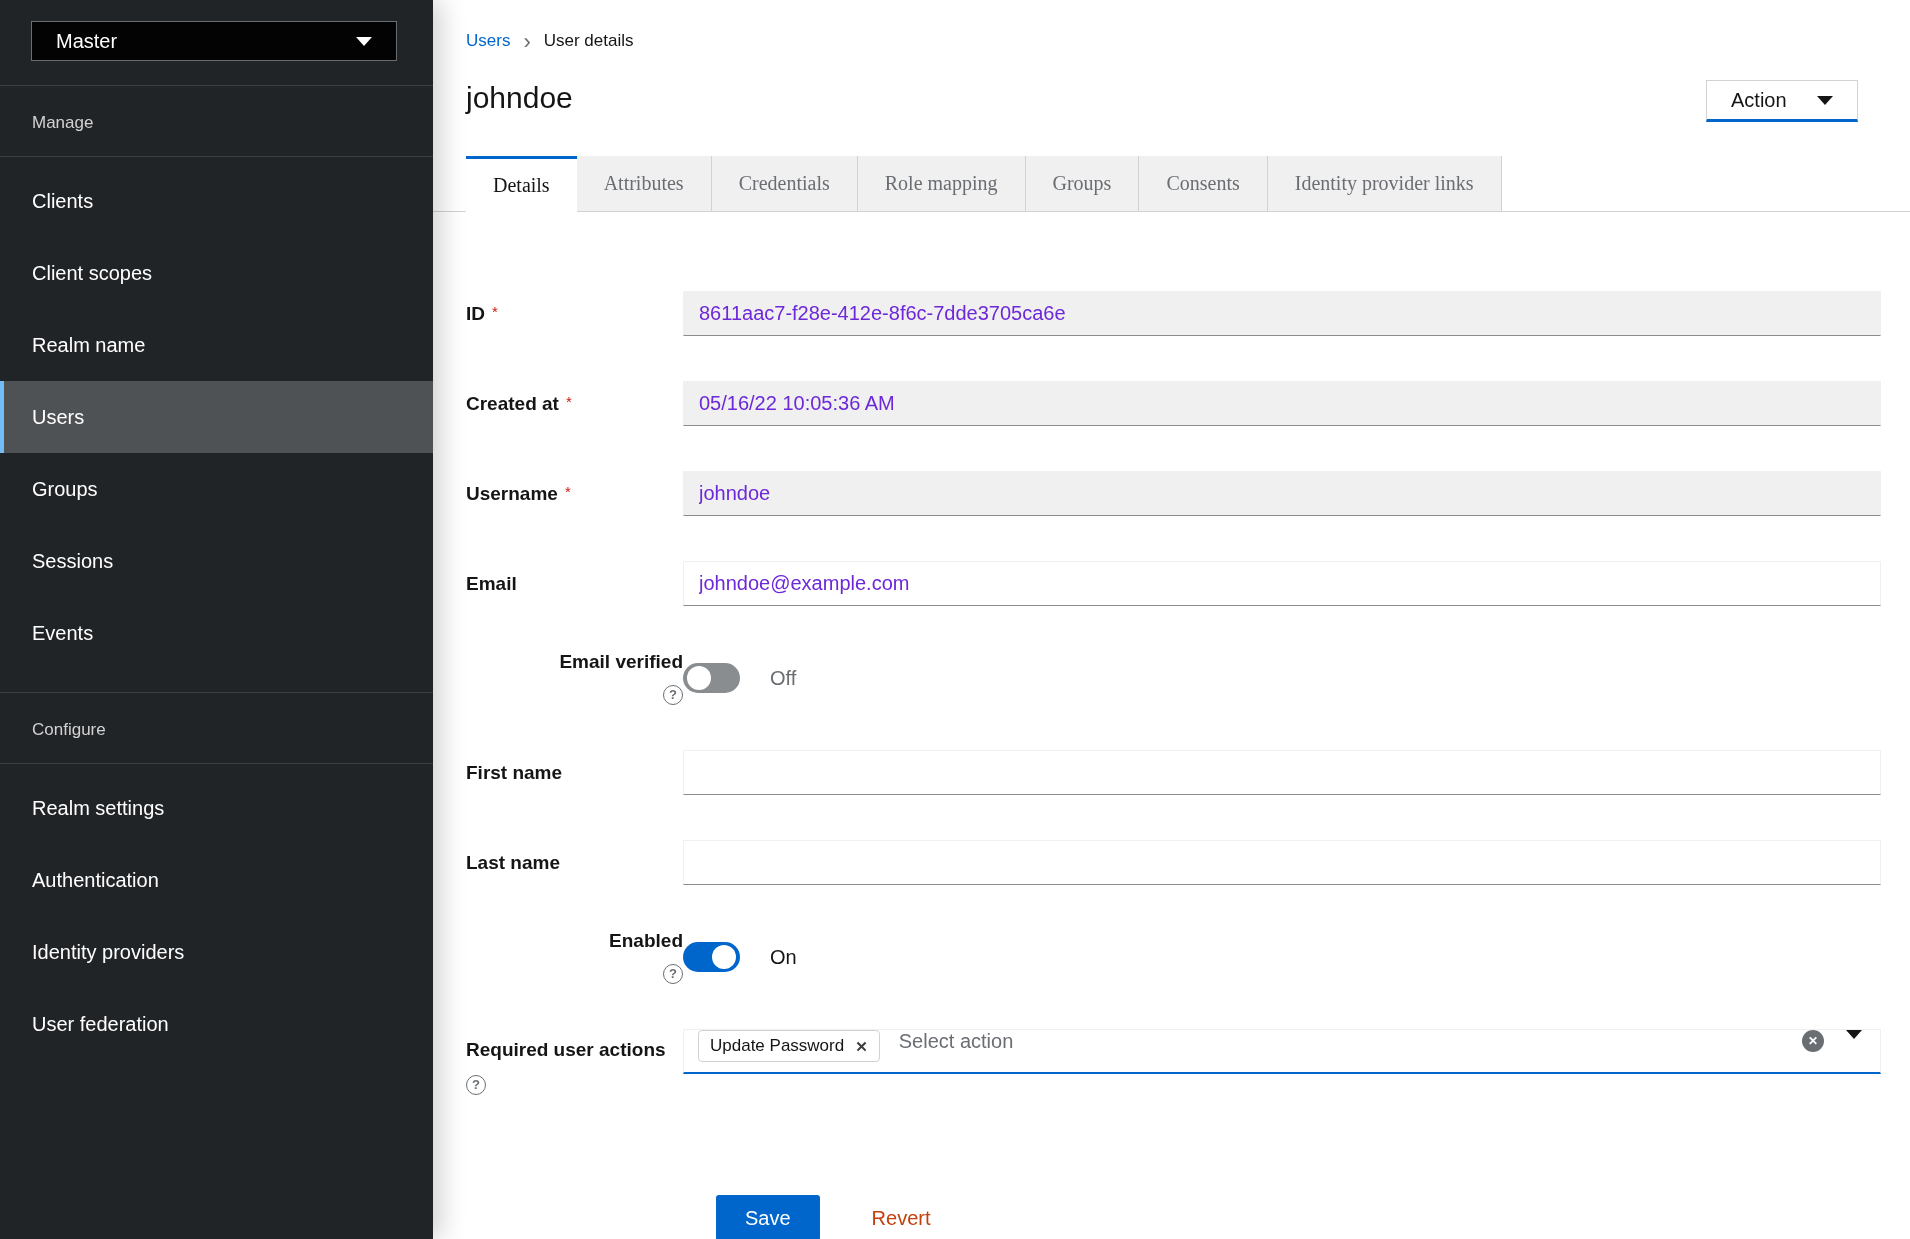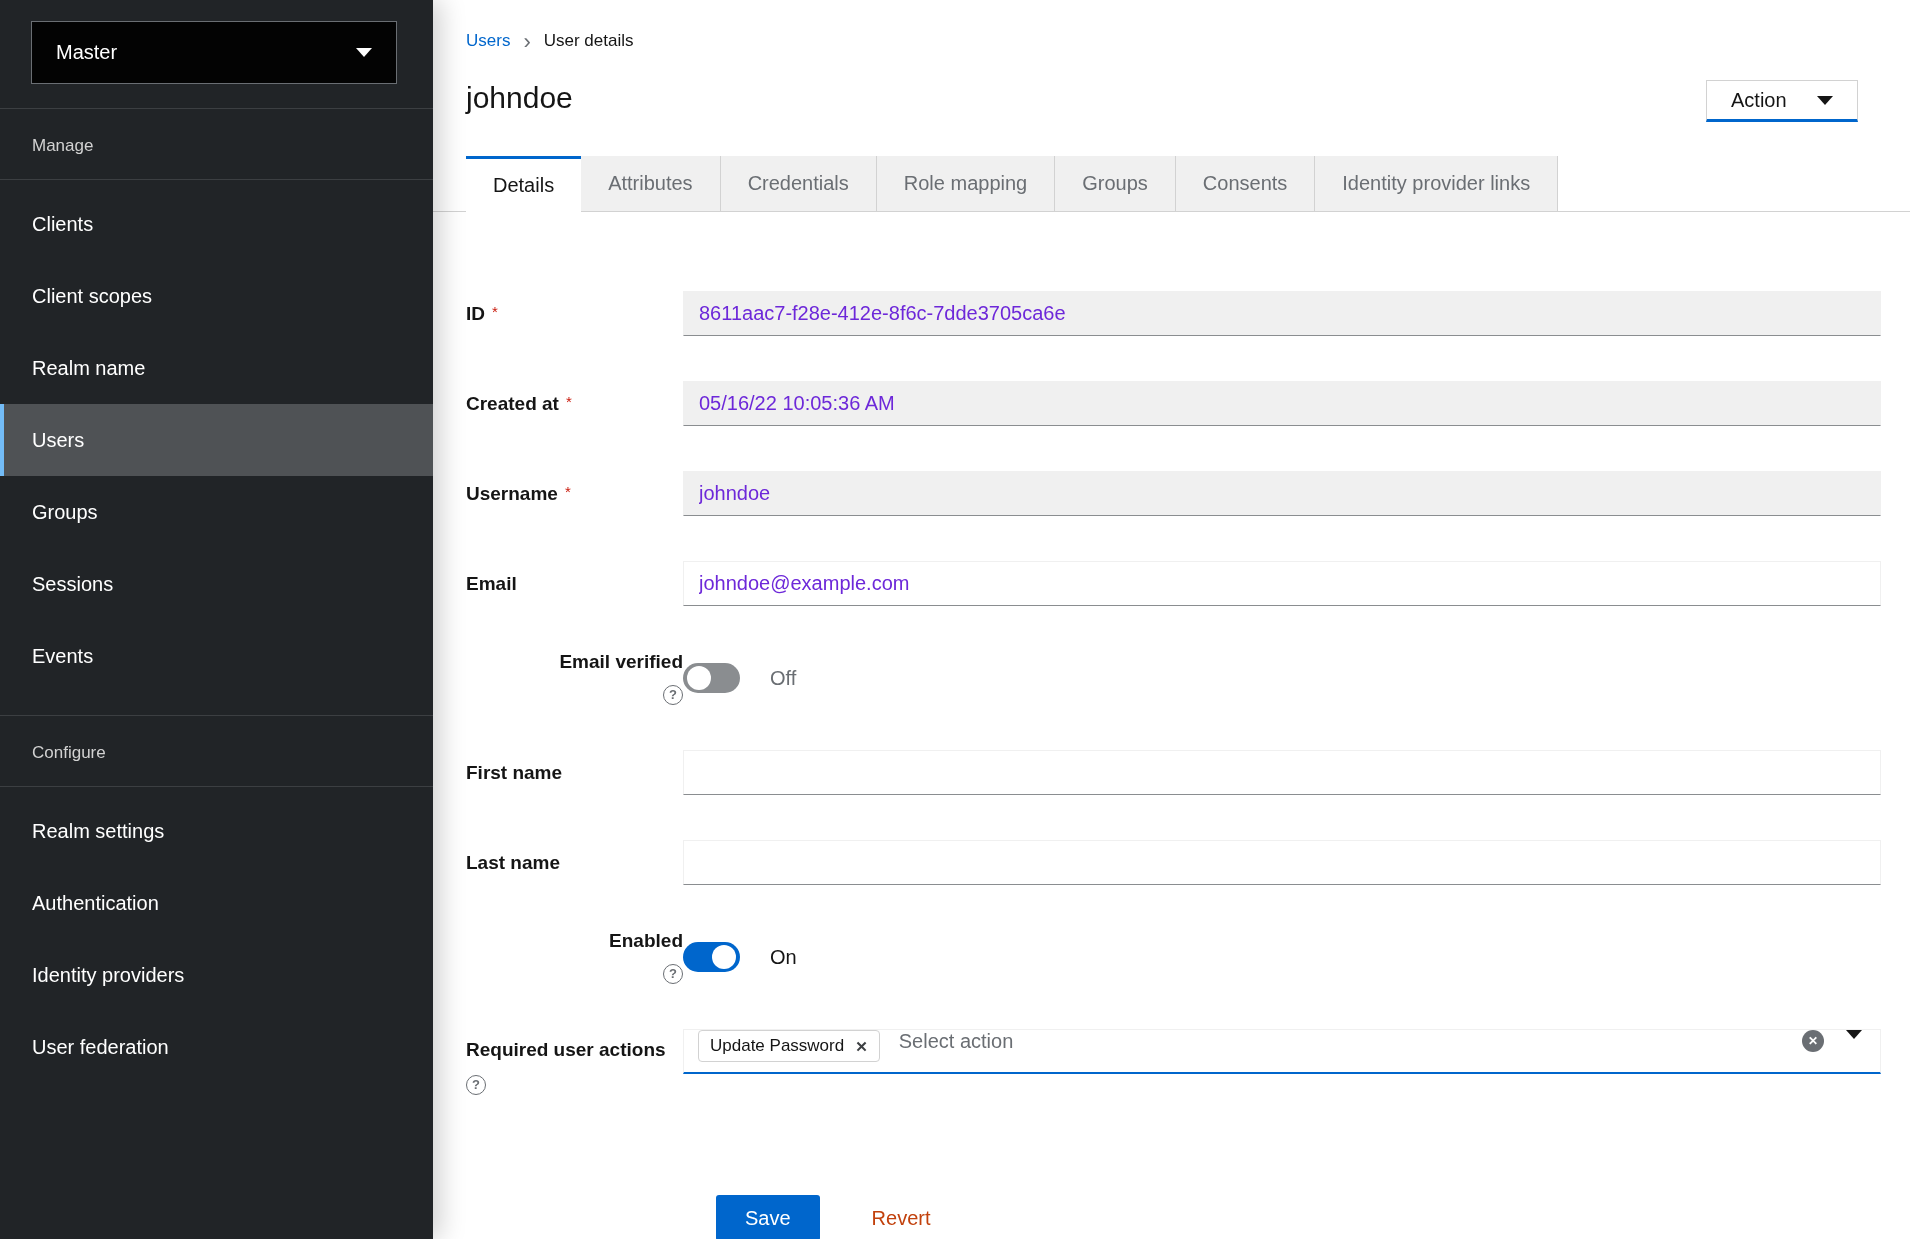--- a/index.html
+++ b/index.html
@@ -2,21 +2,21 @@
 <html><head>
 <meta charset="utf-8">
 <style>
   * { margin:0; padding:0; box-sizing:border-box; }
   html,body { width:1910px; height:1239px; overflow:hidden;
     font-family:"Liberation Sans", sans-serif; background:#ffffff; color:#151515; }
 
   
   .sidebar { position:absolute; left:0; top:0; width:433px; height:1239px;
     background:#212427; box-shadow:8px 0 24px rgba(0,0,0,0.18); z-index:2; }
-  .realm-selector { margin:21px 36px 0 31px; height:63px; background:#030303;
+  .realm-selector { margin:21px 36px 0 31px; height:40px; background:#030303;
     border:1px solid #6a6e73; display:flex; align-items:center; padding:0 24px;
     color:#ffffff; font-size:20px; cursor:pointer; }
   .realm-selector .grow { flex:1; }
   .caret-down-white { width:0; height:0; border-left:8px solid transparent;
     border-right:8px solid transparent; border-top:9px solid #ffffff; }
   .side-divider { height:1px; background:#3c3f42; margin-top:24px; }
   .nav-section-title { margin:27px 0 23px 32px; font-size:17px; color:#d2d2d2; }
   .nav-list { padding-top:8px; }
   .nav-item { height:72px; display:flex; align-items:center; padding-left:32px;
     color:#ffffff; font-size:20px; cursor:pointer; }
@@ -31,21 +31,21 @@
   .page-title { margin:26px 0 0 33px; font-size:30px; line-height:42px; font-weight:500; color:#151515; }
 
   .action-btn { position:absolute; top:80px; right:52px; height:42px; min-width:152px;
     background:#ffffff; border:1px solid #d2d2d2; border-bottom:3px solid #0066cc;
     display:flex; align-items:center; justify-content:space-between; gap:20px;
     padding:0 24px; font-size:20px; color:#151515; cursor:pointer; font-family:inherit; }
   .caret-down-dark { width:0; height:0; border-left:8px solid transparent;
     border-right:8px solid transparent; border-top:9px solid #151515; }
 
   
-  .tabs { display:flex; margin-top:37px; height:56px; align-items:stretch; }
+  .tabs { display:flex; margin-top:37px; height:56px; align-items:stretch;font-family:Liberation Serif, serif; }
   .tabs .pre-spacer { width:33px; border-bottom:1px solid #d2d2d2; }
   .tab { display:flex; align-items:center; padding:0 27px; font-size:20px;
     background:#f0f0f0; color:#6a6e73; border-bottom:1px solid #d2d2d2;
     border-right:1px solid #d2d2d2; cursor:pointer; white-space:nowrap; }
   .tab.active { background:#ffffff; color:#151515; font-weight:500;
     border-top:3px solid #0066cc; border-bottom:none; border-right:none; }
   .tabs .post-spacer { flex:1; border-bottom:1px solid #d2d2d2; }
 
   
   .form { margin:79px 29px 0 33px; }

